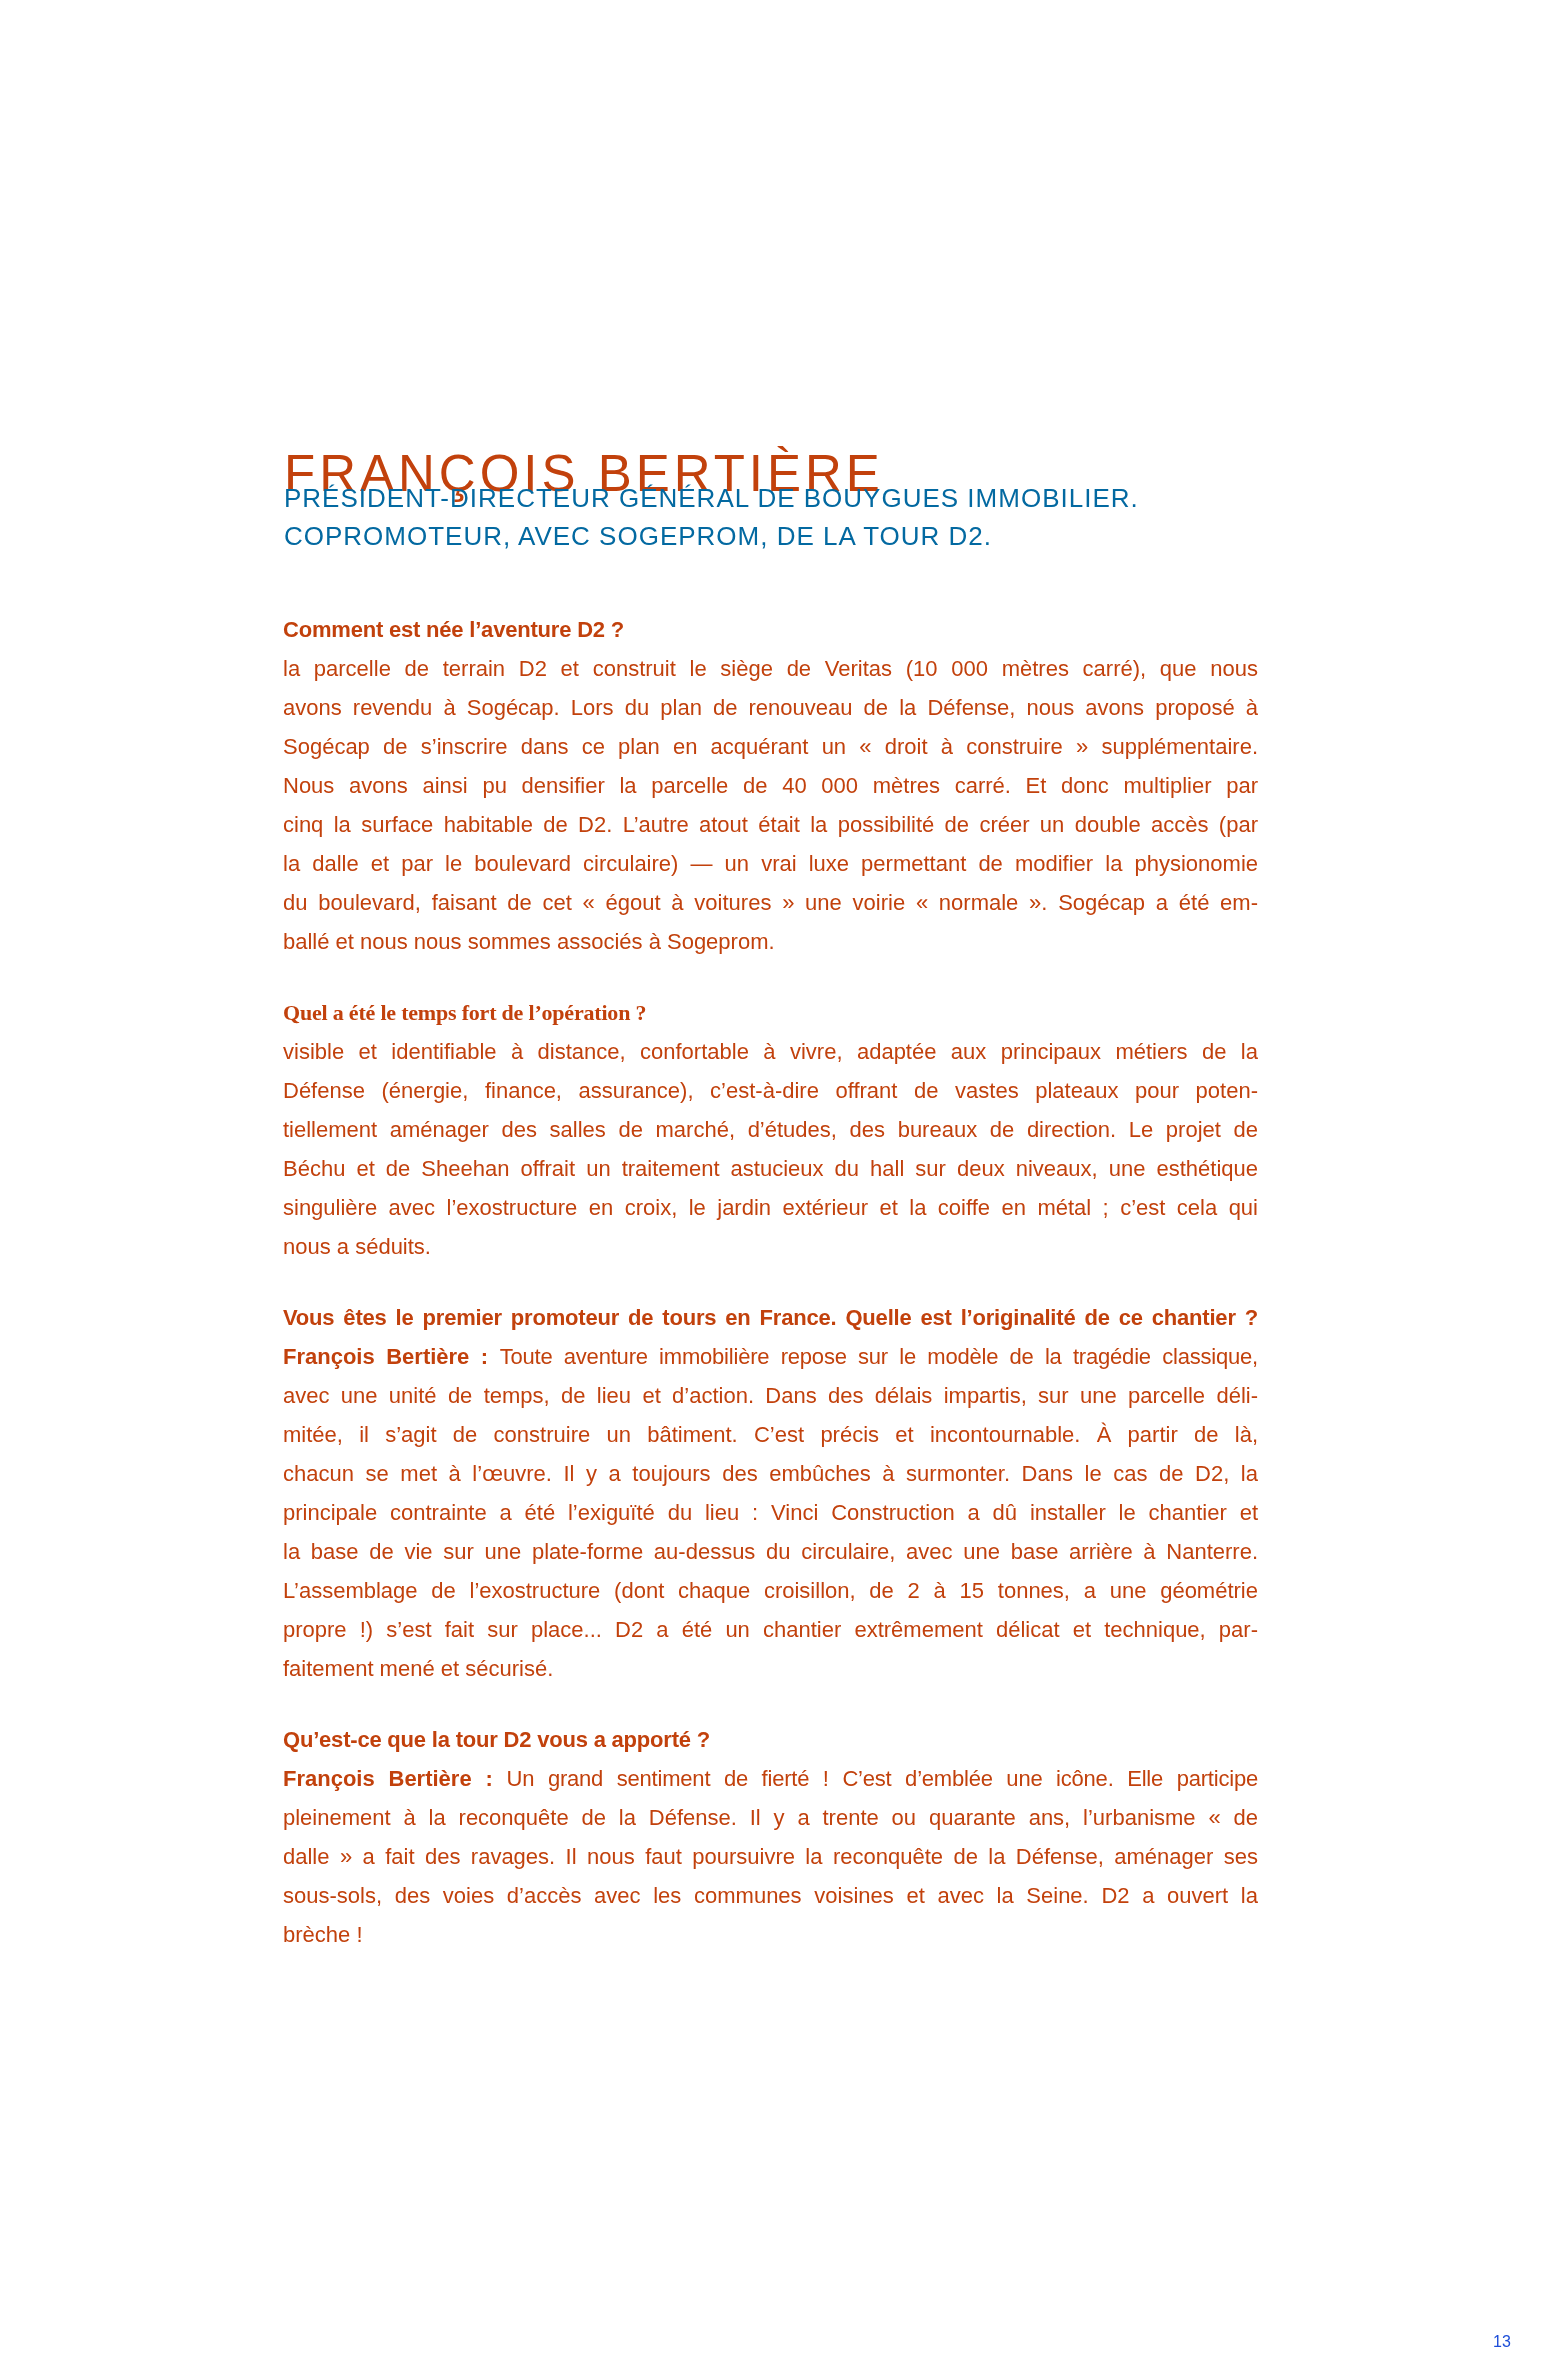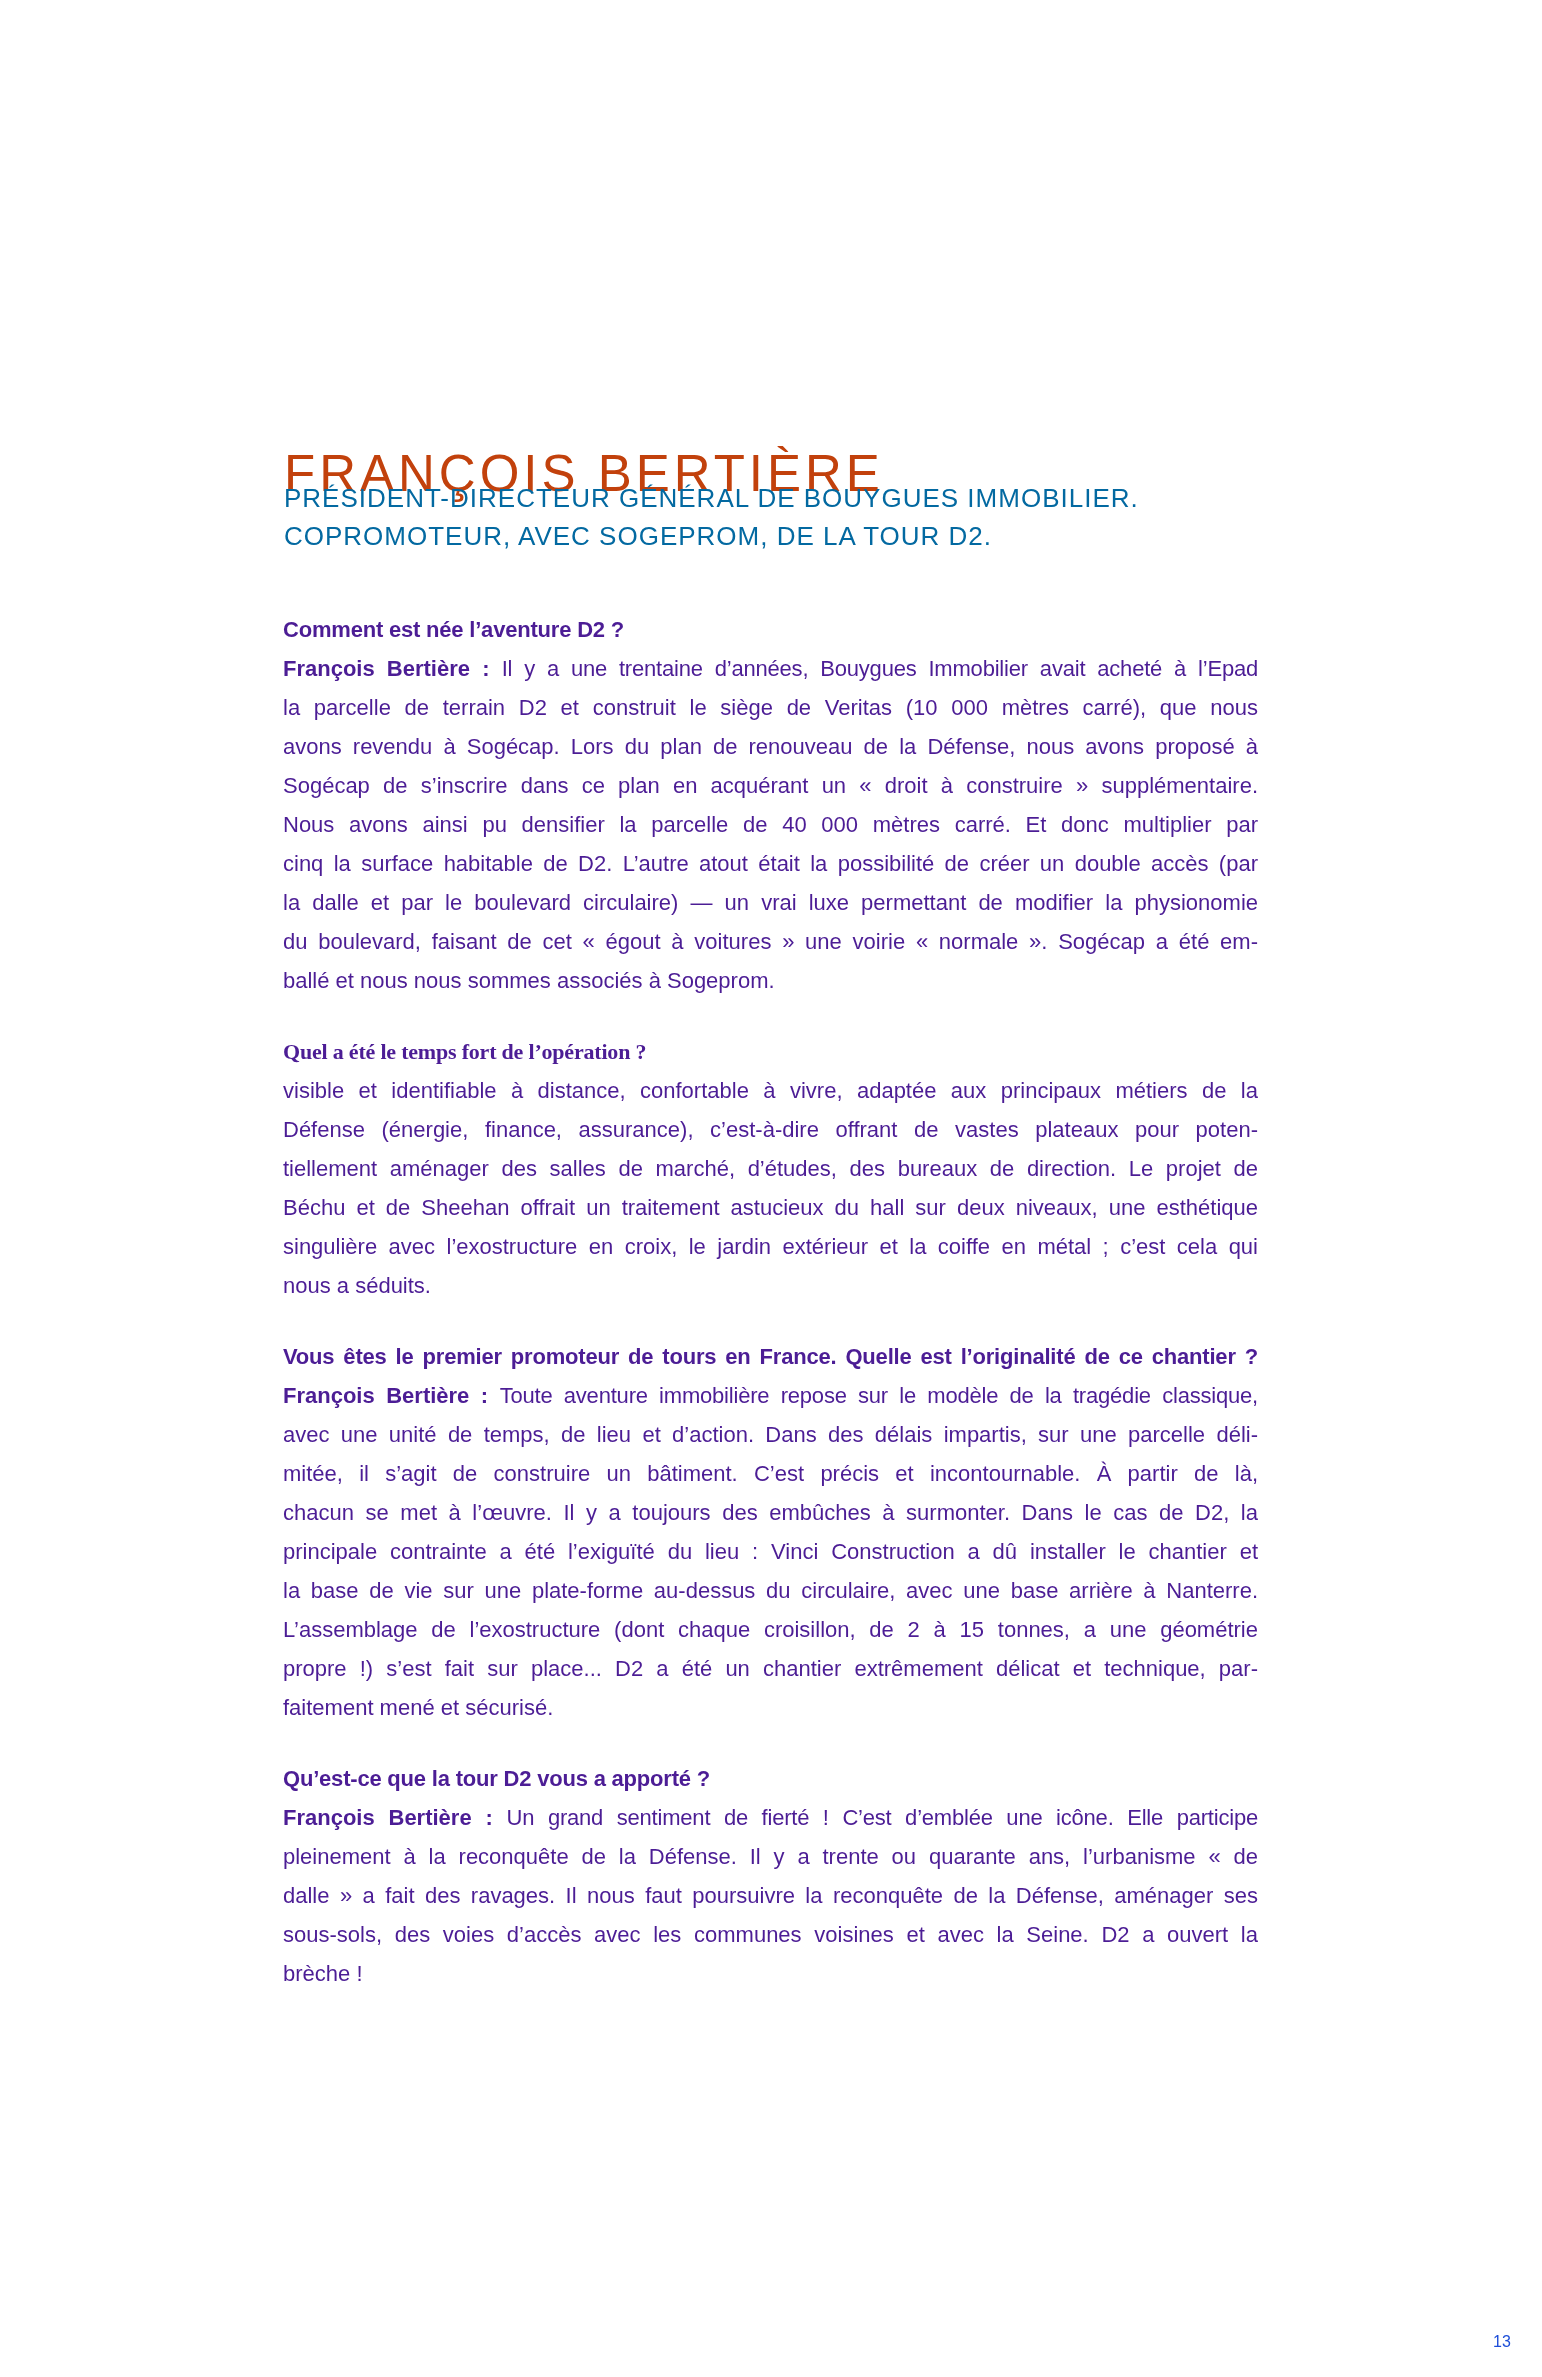--- a/index.html
+++ b/index.html
@@ -12,21 +12,21 @@
   }
   .subtitle {
     position: absolute; left: 284px; top: 479px;
     font-family: "Liberation Sans", sans-serif; font-weight: 400;
     font-size: 26px; line-height: 38px; letter-spacing: 1px; color: #0369a1;
   }
   .subtitle .sline { display: block; white-space: nowrap; }
   .body {
     position: absolute; left: 283px; top: 610px; width: 975px;
     font-family: "Liberation Sans", sans-serif; font-size: 22px;
-    line-height: 39px; color: #4c1d95;
+    line-height: 39px; color: #c2410c;
   }
   .qa { margin: 0 0 32px 0; }
   .line { display: block; text-align: justify; text-align-last: justify; white-space: nowrap; overflow: visible; height: 39px; }
   .line.last { text-align-last: left; }
   .q { font-weight: 700; letter-spacing: -0.2px; }
   .speaker { font-weight: 700; }
   .pnum {
     position: absolute; left: 1493px; top: 2333px;
     font-family: Liberation Sans, sans-serif; font-size: 16px; color: #1d4ed8;
   }
@@ -39,21 +39,20 @@
 
 <div class="subtitle">
   <span class="sline">PRÉSIDENT-DIRECTEUR GÉNÉRAL DE BOUYGUES IMMOBILIER.</span>
   <span class="sline">COPROMOTEUR, AVEC SOGEPROM, DE LA TOUR D2.</span>
 </div>
 
 <div class="body">
 
   <div class="qa">
     <span class="line last q" style="white-space: nowrap;">Comment est née l’aventure D2 ?</span>
-    <span class="line" style="white-space: nowrap;"><span class="speaker">François Bertière :</span> <span class="txt">Il y a une trentaine d’années, Bouygues Immobilier avait acheté à l’Epad</span></span>
     <span class="line" style="white-space: nowrap;">la parcelle de terrain D2 et construit le siège de Veritas (10 000 mètres carré), que nous</span>
     <span class="line" style="white-space: nowrap;">avons revendu à Sogécap. Lors du plan de renouveau de la Défense, nous avons proposé à</span>
     <span class="line" style="white-space: nowrap;">Sogécap de s’inscrire dans ce plan en acquérant un « droit à construire » supplémentaire.</span>
     <span class="line" style="white-space: nowrap;">Nous avons ainsi pu densifier la parcelle de 40 000 mètres carré. Et donc multiplier par</span>
     <span class="line" style="white-space: nowrap;">cinq la surface habitable de D2. L’autre atout était la possibilité de créer un double accès (par</span>
     <span class="line" style="white-space: nowrap;">la dalle et par le boulevard circulaire) — un vrai luxe permettant de modifier la physionomie</span>
     <span class="line" style="white-space: nowrap;">du boulevard, faisant de cet « égout à voitures » une voirie « normale ». Sogécap a été em-</span>
     <span class="line last" style="white-space: nowrap;">ballé et nous nous sommes associés à Sogeprom.</span>
   </div>
 

